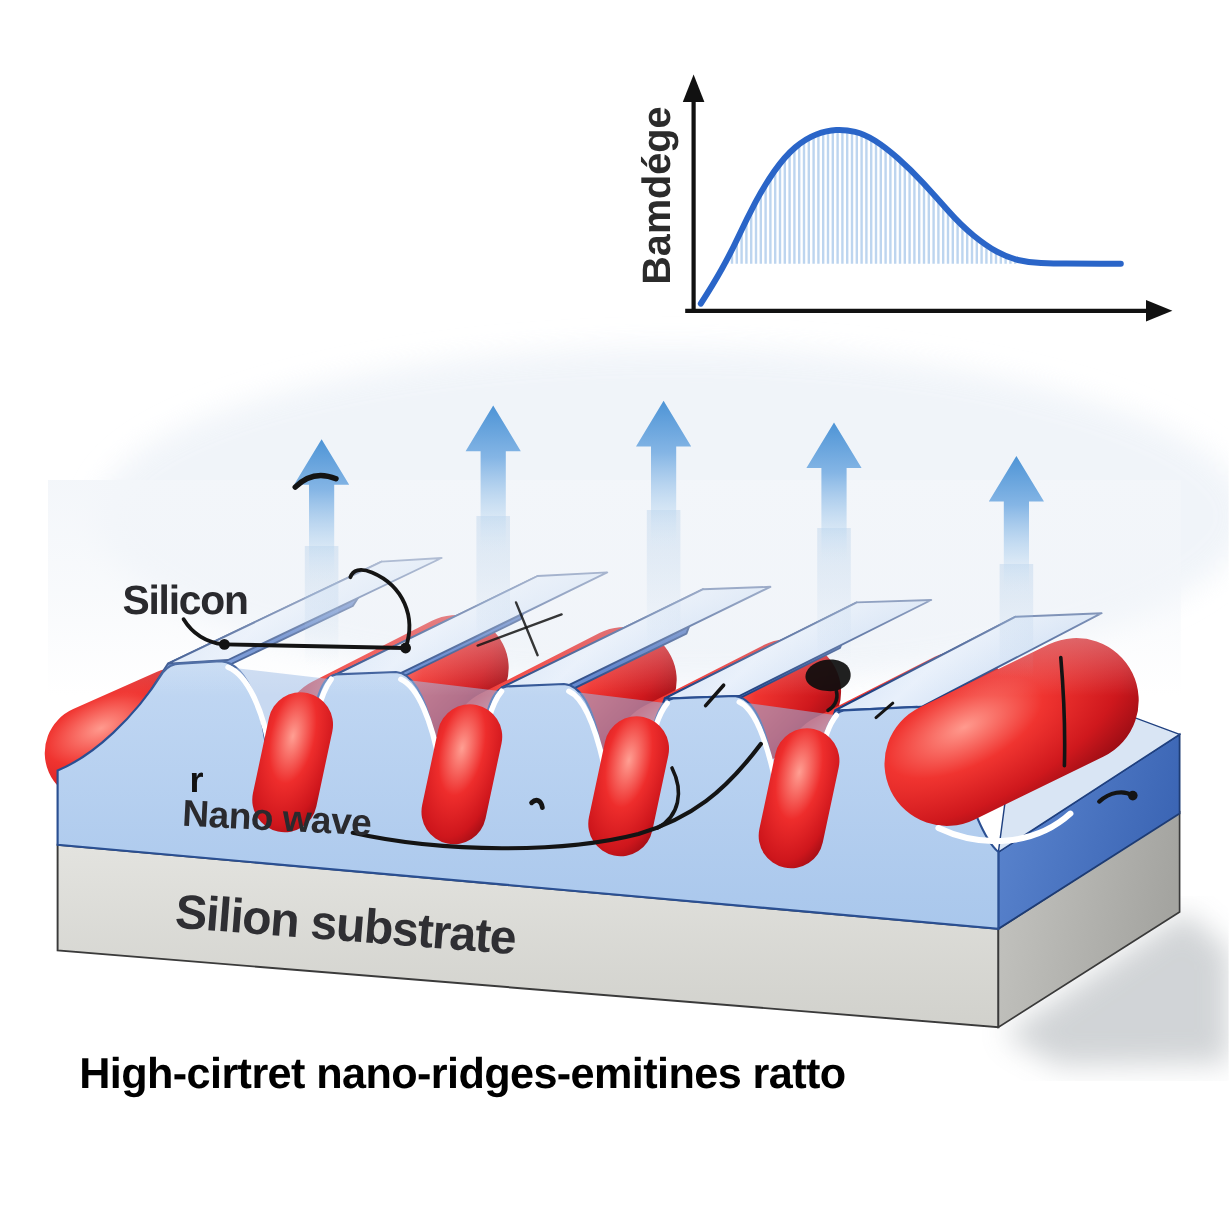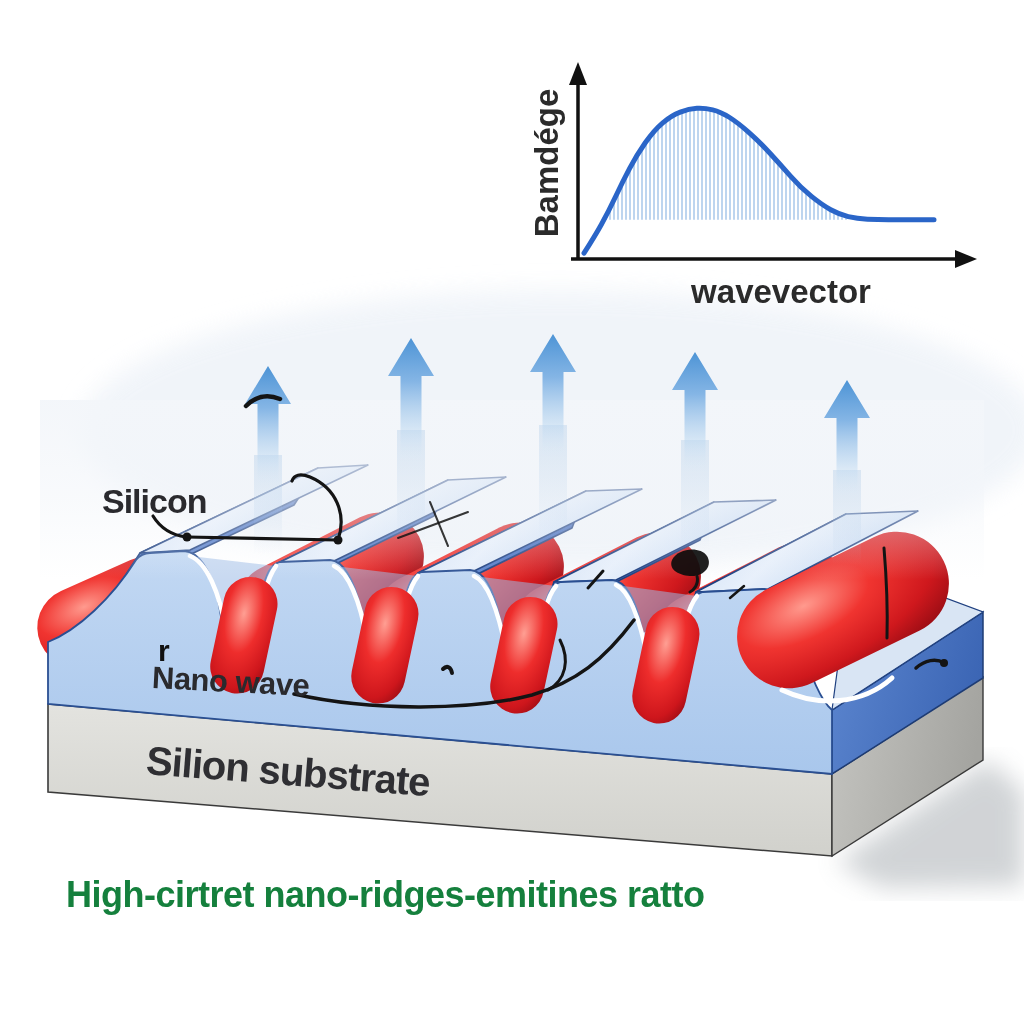--- a/index.html
+++ b/index.html
@@ -5,21 +5,21 @@
   html,body{margin:0;padding:0;background:#fff;}
   #stage{position:relative;width:1024px;height:1024px;background:#ffffff;overflow:hidden;
          font-family:"Liberation Sans", sans-serif;}
   #scene{position:absolute;left:0;top:0;}
   .lbl{position:absolute;color:#2a2a2e;white-space:nowrap;}
   .lbl-silicon{left:102px;top:482px;font-size:34px;font-weight:700;letter-spacing:-1px;}
   .lbl-nanowave{left:153px;top:660px;font-size:31px;font-weight:600;letter-spacing:-0.5px;
                 transform:rotate(3deg);transform-origin:left top;}
   .lbl-substrate{left:148px;top:738px;font-size:40px;font-weight:600;letter-spacing:-1px;
                  transform:rotate(4.5deg);transform-origin:left top;color:#2f2f33;}
-  .lbl-caption{left:66px;top:874px;font-size:36px;font-weight:600;letter-spacing:-0.5px;color:#15803d;}
+  .lbl-caption{left:66px;top:874px;font-size:36px;font-weight:600;letter-spacing:-0.5px;color:#000000;}
   .lbl-strayr{left:158px;top:634px;font-size:30px;font-weight:700;color:#111;}
   .lbl-ylabel{left:547px;top:163px;font-size:33px;font-weight:600;color:#2b2b2b;
               transform:translate(-50%,-50%) rotate(-90deg);}
   .lbl-xlabel{left:781px;top:292px;font-size:33px;font-weight:600;color:#2b2b2b;
               transform:translate(-50%,-50%);}
 </style>
 </head>
 <body>
 
 <div id="stage">
@@ -234,20 +234,19 @@
     <path id="hatch" fill="none" stroke-width="2" d="M606,219.74 L606,218.09285714285713 M610,219.74 L610,210.42857142857142 M614,219.74 L614,201.97142857142856 M618,219.74 L618,193.5142857142857 M622,219.74 L622,185.05714285714285 M626,219.74 L626,177.34 M630,219.74 L630,169.72857142857143 M634,219.74 L634,162.11714285714288 M638,219.74 L638,155.2034285714286 M642,219.74 L642,149.45257142857145 M646,219.74 L646,143.70171428571427 M650,219.74 L650,137.95085714285713 M654,219.74 L654,132.2 M658,219.74 L658,128.81714285714287 M662,219.74 L662,125.4342857142857 M666,219.74 L666,122.05142857142857 M670,219.74 L670,118.66857142857143 M674,219.74 L674,116.44857142857144 M678,219.74 L678,114.92628571428573 M682,219.74 L682,113.40400000000001 M686,219.74 L686,111.8817142857143 M690,219.74 L690,110.69301587301588 M694,219.74 L694,110.50507936507937 M698,219.74 L698,110.31714285714285 M702,219.74 L702,110.12920634920636 M706,219.74 L706,110.2936507936508 M710,219.74 L710,111.23333333333333 M714,219.74 L714,112.17301587301588 M718,219.74 L718,113.11269841269842 M722,219.74 L722,114.65142857142858 M726,219.74 L726,117.18857142857144 M730,219.74 L730,119.72571428571429 M734,219.74 L734,122.26285714285713 M738,219.74 L738,124.79999999999998 M742,219.74 L742,128.32380952380953 M746,219.74 L746,131.84761904761905 M750,219.74 L750,135.37142857142857 M754,219.74 L754,138.89523809523808 M758,219.74 L758,142.41904761904763 M762,219.74 L762,146.57714285714286 M766,219.74 L766,150.9466666666667 M770,219.74 L770,155.31619047619049 M774,219.74 L774,159.6857142857143 M778,219.74 L778,164.0552380952381 M782,219.74 L782,168.4952380952381 M786,219.74 L786,173.0057142857143 M790,219.74 L790,177.5161904761905 M794,219.74 L794,182.02666666666667 M798,219.74 L798,186.53714285714287 M802,219.74 L802,190.7304761904762 M806,219.74 L806,193.97238095238097 M810,219.74 L810,197.21428571428572 M814,219.74 L814,200.45619047619047 M818,219.74 L818,203.69809523809525 M822,219.74 L822,206.94 M826,219.74 L826,209.13885714285715 M830,219.74 L830,211.3377142857143 M834,219.74 L834,213.53657142857142 M838,219.74 L838,215.73542857142857 M842,219.74 L842,217.15200000000002 M846,219.74 L846,218.0992 " stroke="#bdd5ef"></path>
     <path id="curve" fill="none" stroke-width="5" stroke-linecap="round" stroke-linejoin="round" d="M584,253.04 Q594.5,236.76 601.5,224.18 Q608.5,211.6 615.5,196.8 Q622.5,182 629.5,168.68 Q636.5,155.36 645.25,142.78 Q654,130.2 662.75,122.8 Q671.5,115.4 680.25,112.07000000000001 Q689,108.74000000000001 696.875,108.37 Q704.75,108 712.625,109.85000000000001 Q720.5,111.70000000000002 729.25,117.25 Q738,122.79999999999998 748.5,132.05 Q759,141.3 769.5,152.77 Q780,164.24 790.5,176.08 Q801,187.92000000000002 811.5,196.43 Q822,204.94 830.75,209.75 Q839.5,214.56 848.25,216.632 Q857,218.704 867.5,219.148 Q878,219.59199999999998 888.5,219.666 Q899,219.74 916.5,219.74 L934,219.74" stroke="#2a65c8"></path>
     <line x1="578" y1="260" x2="578" y2="82" stroke="#111" stroke-width="3.5"></line>
     <polygon points="578,62 569,85 587,85" fill="#111"></polygon>
     <line x1="571" y1="259" x2="958" y2="259" stroke="#111" stroke-width="3.5"></line>
     <polygon points="977,259 955,250 955,268" fill="#111"></polygon>
   </g>
 </svg>
 
 <div class="lbl lbl-ylabel">Bamdége</div>
-<div class="lbl lbl-xlabel">wavevector</div>
 <div class="lbl lbl-silicon">Silicon</div>
 <div class="lbl lbl-strayr">r</div>
 <div class="lbl lbl-nanowave">Nano wave</div>
 <div class="lbl lbl-substrate">Silion substrate</div>
 <div class="lbl lbl-caption">High-cirtret nano-ridges-emitines ratto</div>
 
 </div>
 
 </body></html>

